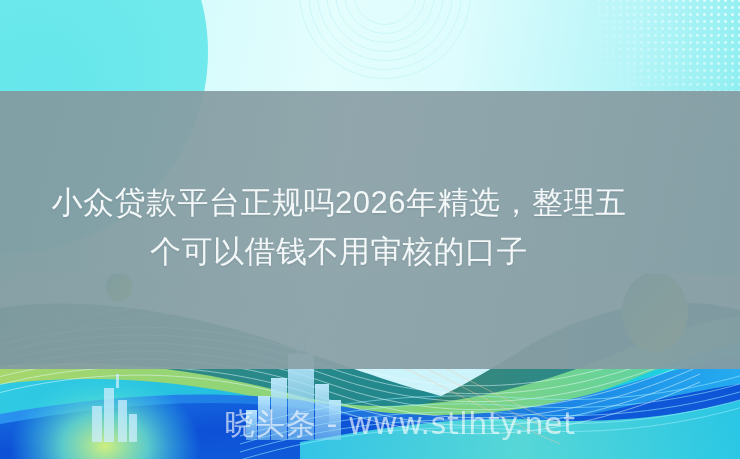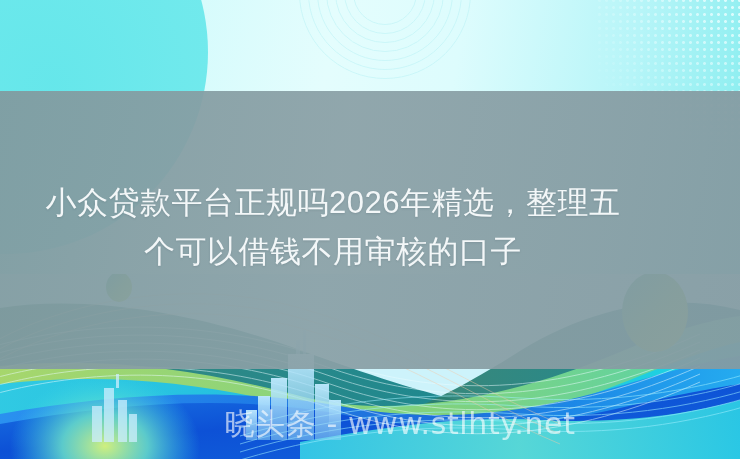--- a/index.html
+++ b/index.html
@@ -57,21 +57,21 @@
     position:absolute;left:0;top:91px;width:740px;height:278px;
     background:rgba(133,155,161,.935);
     backdrop-filter:none;
   }
   .grayband.sheen{
     background:linear-gradient(100deg, rgba(129,155,160,.94) 0%, rgba(138,160,166,.93) 45%, rgba(133,155,162,.94) 100%);
   }
 
   
   .title{
-    position:absolute;left:11px;top:178px;width:644px;
+    position:absolute;left:17px;top:178px;width:644px;
     text-align:center;
     color:#f3f7f8;
     font-size:31px;
     line-height:49px;
     letter-spacing:.5px;
     font-weight:400;
     padding:0 26px;
     box-sizing:border-box;
     text-shadow:0 1px 2px rgba(60,80,86,.18);
     white-space:pre-line;

